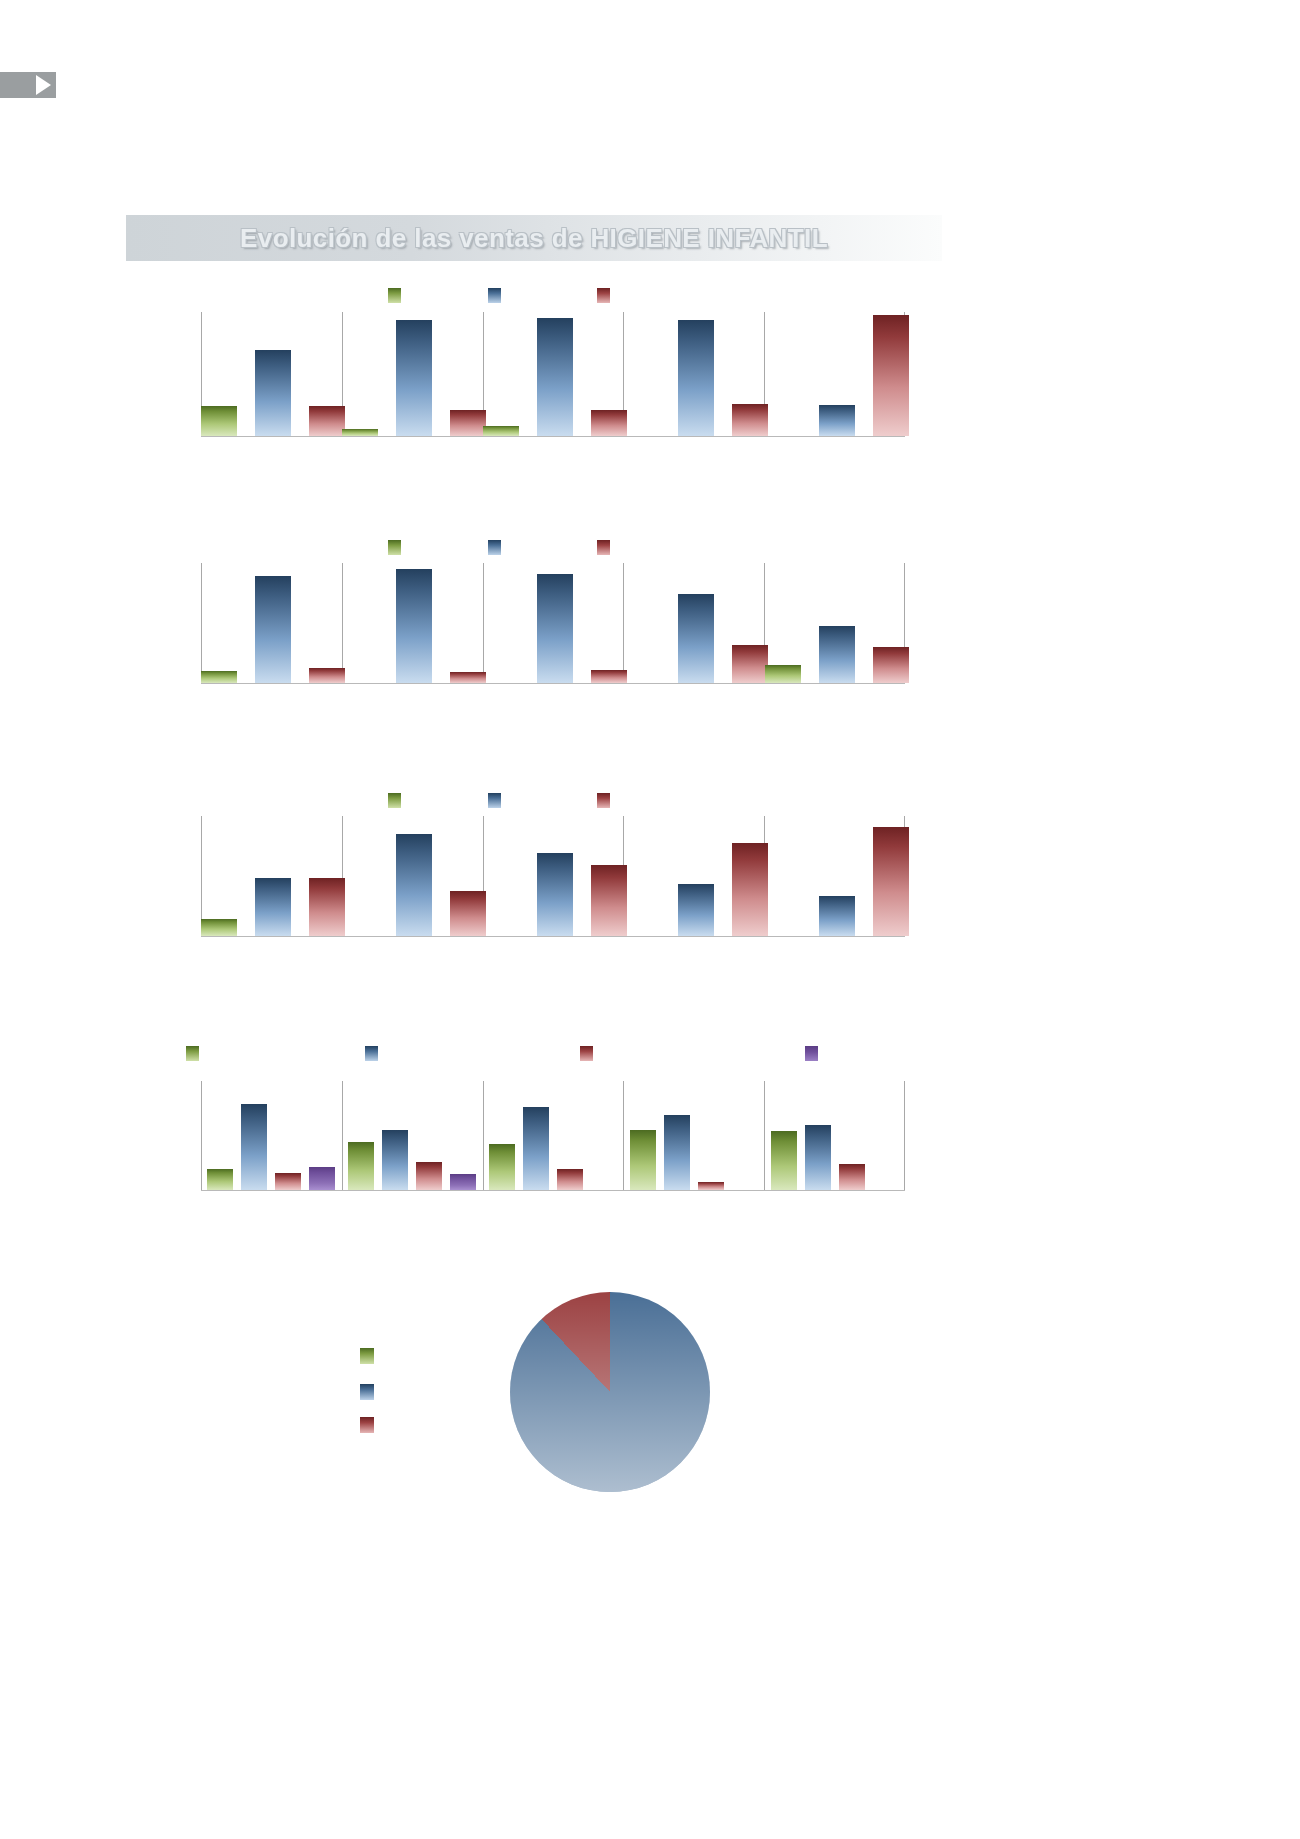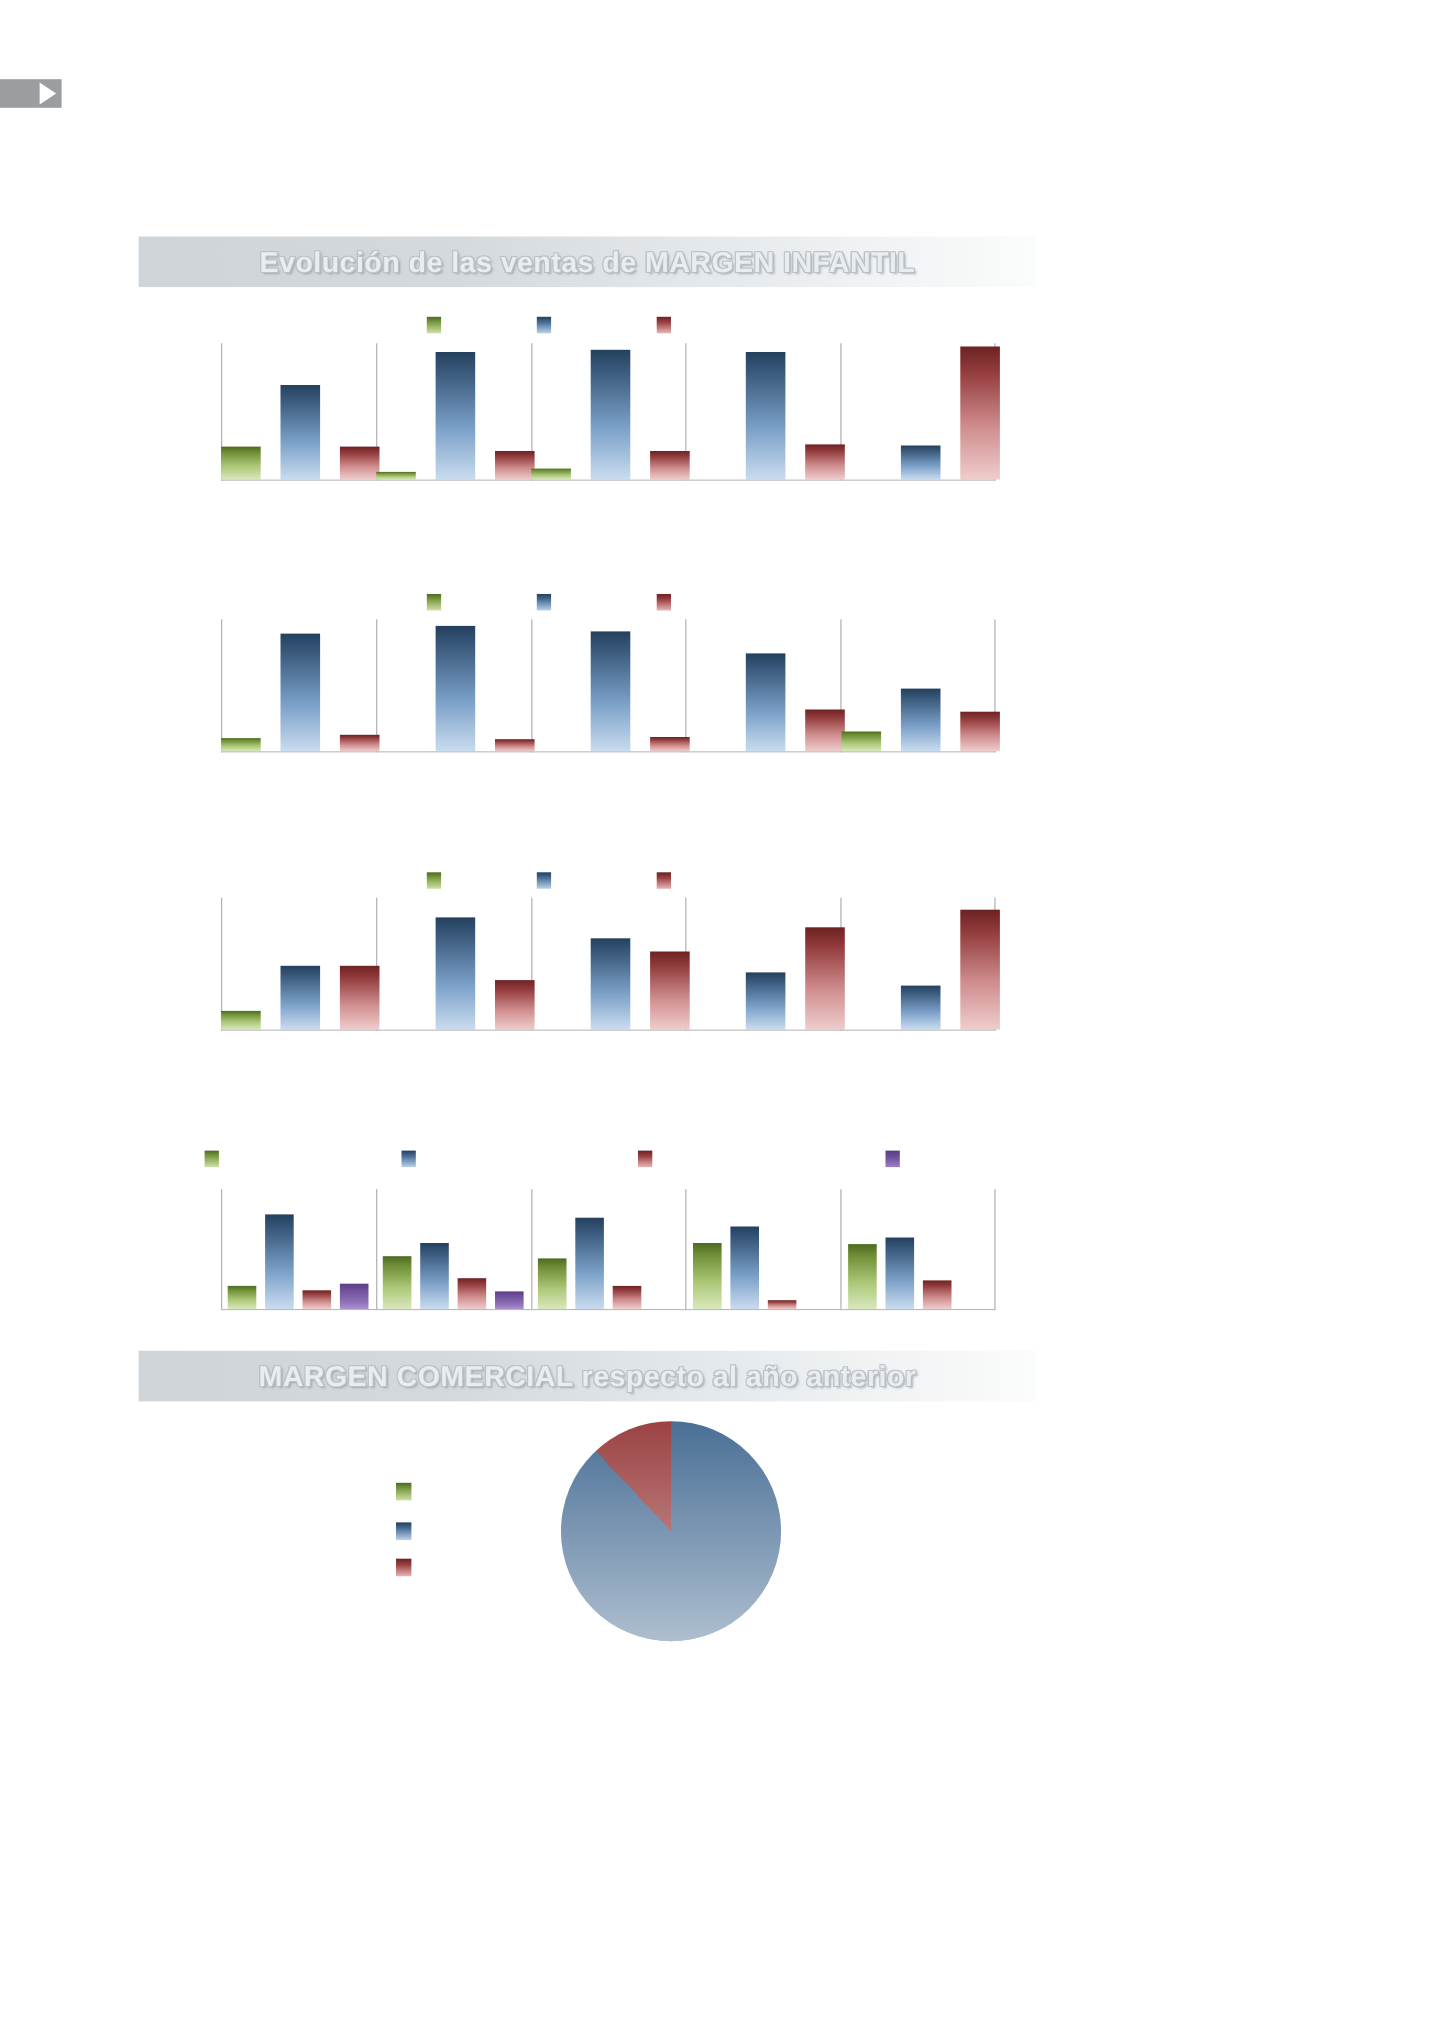--- a/index.html
+++ b/index.html
@@ -124,21 +124,21 @@
 </head>
 <body>
 
 <div class="page">
 
   <div id="play-control">
     <div class="tri"></div>
   </div>
 
   <div class="banner" style="left:126px; top:215px; width:816px;">
-    <span class="banner-text">Evolución de las ventas de MARGEN INFANTIL</span>
+    <span class="banner-text">Evolución de las ventas de HIGIENE INFANTIL</span>
   </div>
 
   <div class="legend-swatch g" style="left:388px; top:288px;"></div>
   <div class="legend-swatch b" style="left:488px; top:288px;"></div>
   <div class="legend-swatch r" style="left:597px; top:288px;"></div>
 
   <div class="plot" id="plot-1" style="left:201px; top:312px; width:704px; height:125px;">
     <div class="plot-inner">
         <div class="sep" style="left: 141px;"></div>
         <div class="sep" style="left: 282px;"></div>
@@ -248,23 +248,20 @@
         <div class="bar g" style="left: 429px; width: 26px; height: 60px;"></div>
         <div class="bar b" style="left: 463px; width: 26px; height: 75px;"></div>
         <div class="bar r" style="left: 497px; width: 26px; height: 8px;"></div>
         <div class="bar g" style="left: 570px; width: 26px; height: 59px;"></div>
         <div class="bar b" style="left: 604px; width: 26px; height: 65px;"></div>
         <div class="bar r" style="left: 638px; width: 26px; height: 26px;"></div>
       </div>
     <div class="axis-baseline"></div>
   </div>
 
-  <div class="banner" style="left:126px; top:1228px; width:816px;">
-    <span class="banner-text">MARGEN COMERCIAL respecto al año anterior</span>
-  </div>
 
   <div class="legend-swatch g" style="left:360px; top:1348px; width:14px; height:16px;"></div>
   <div class="legend-swatch b" style="left:360px; top:1384px; width:14px; height:16px;"></div>
   <div class="legend-swatch r" style="left:360px; top:1417px; width:14px; height:16px;"></div>
 
   <div id="pie-chart" style="left: 510px; top: 1292px; width: 200px; height: 200px; background: conic-gradient(rgb(74, 111, 150) 0deg, rgb(74, 111, 150) 316.8deg, rgb(156, 66, 67) 316.8deg, rgb(156, 66, 67) 360deg);">
     <div class="pie-mask"></div>
   </div>
 
 </div>

